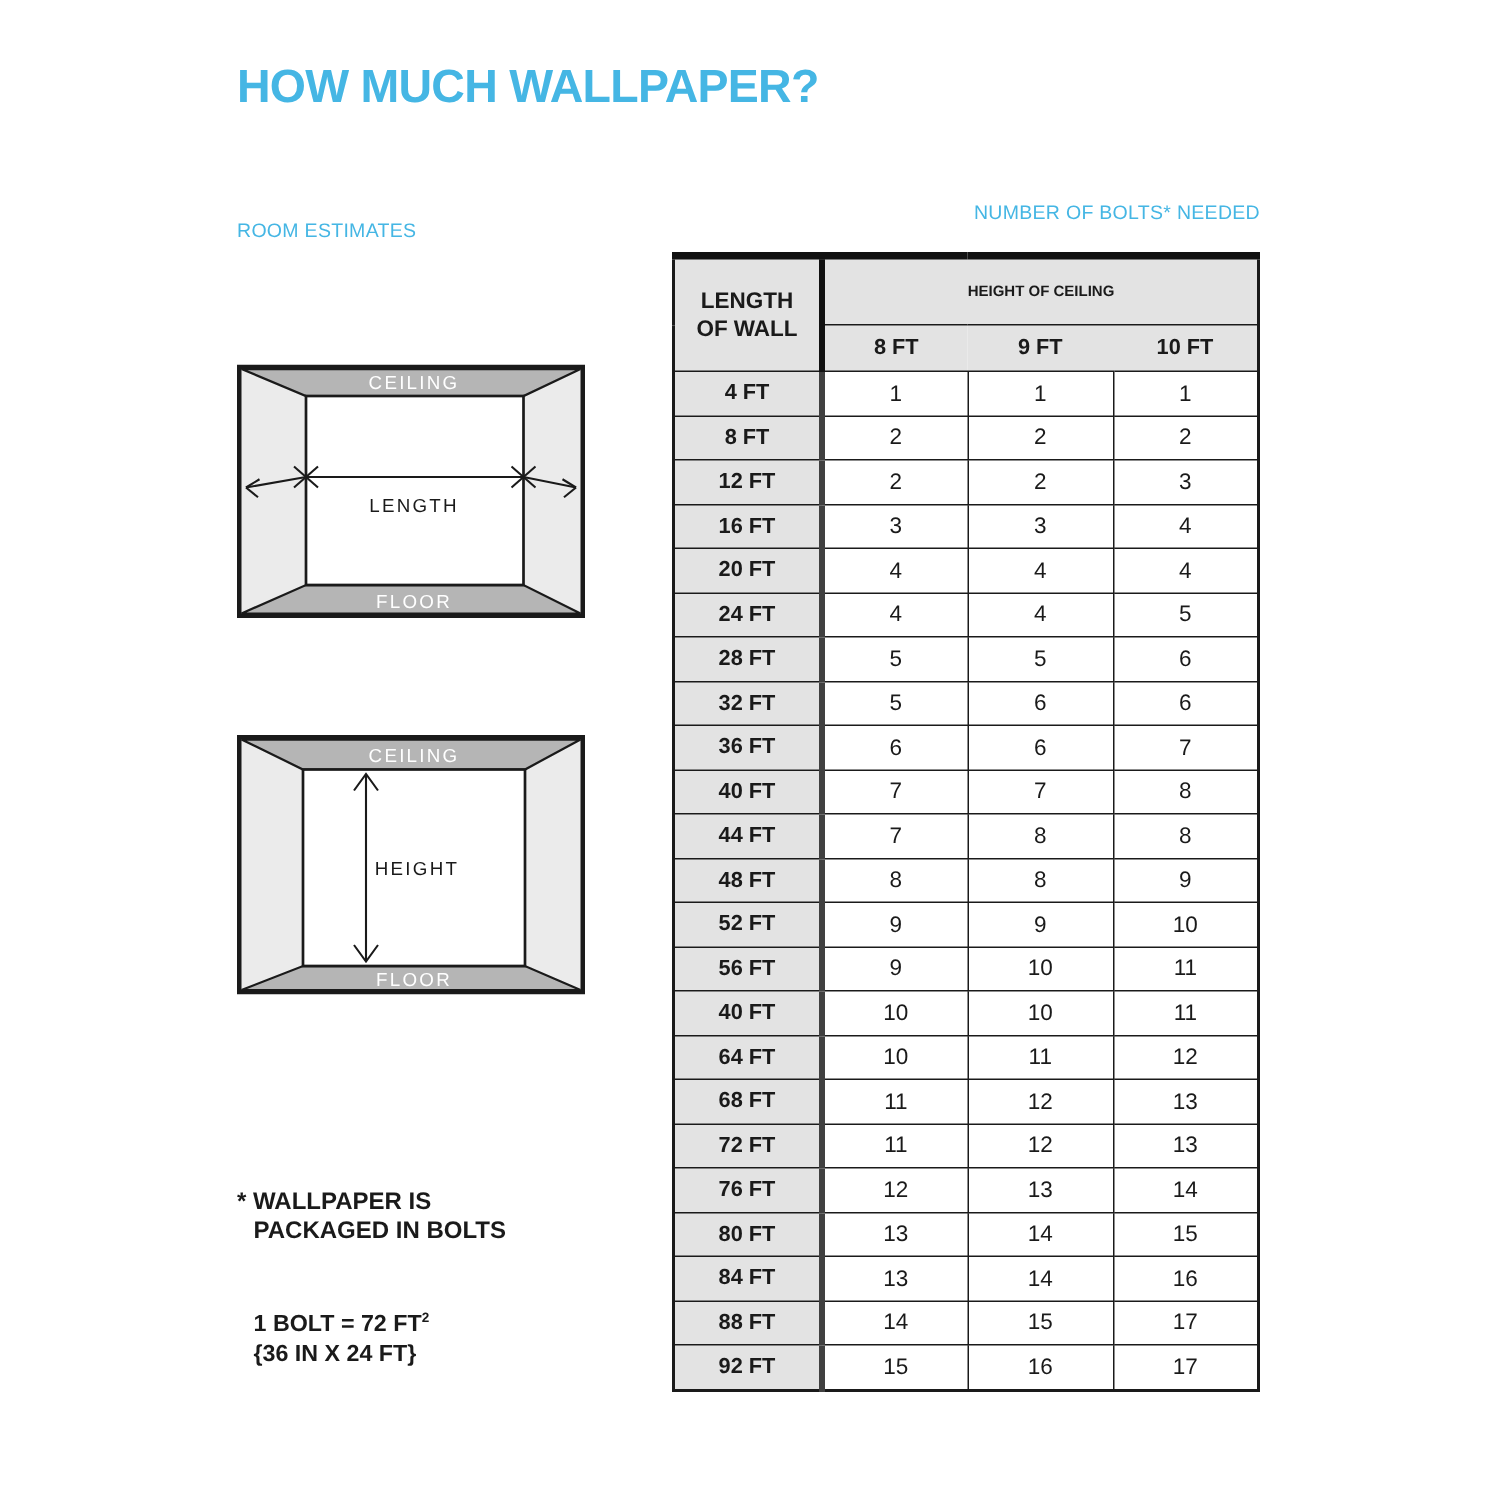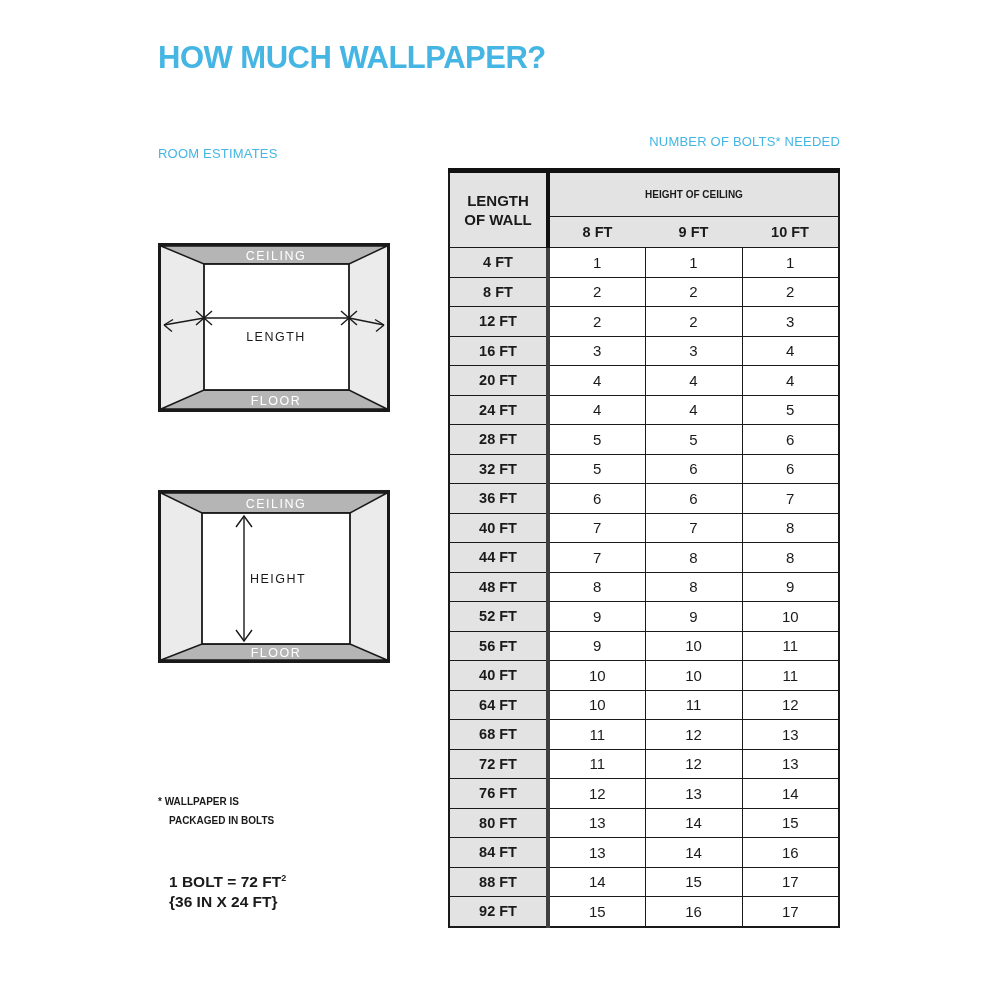--- a/index.html
+++ b/index.html
@@ -39,21 +39,21 @@
     white-space:pre-line;
   }
   .instr-1{top:182px;}
   .instr-2{top:433px;}
   .instr-3{top:683px;}
   .diagram{position:absolute;left:158px;}
   .diagram-1{top:243px;}
   .diagram-2{top:490px;}
   .footnote{
     position:absolute;left:158px;top:792px;
-    font-size:10px;font-weight:bold;line-height:19px;
+    font-size:16px;font-weight:bold;line-height:19px;
   }
   .footnote .indent{margin-left:11px;}
   .bolt-info{
     position:absolute;left:158px;top:868px;
     font-size:15.5px;font-weight:bold;line-height:20px;margin-left:11px;
   }
   .bolt-info sup{font-size:9px;}
   
   .table-wrap{position:absolute;left:448px;top:168px;}
   table.bolts{

